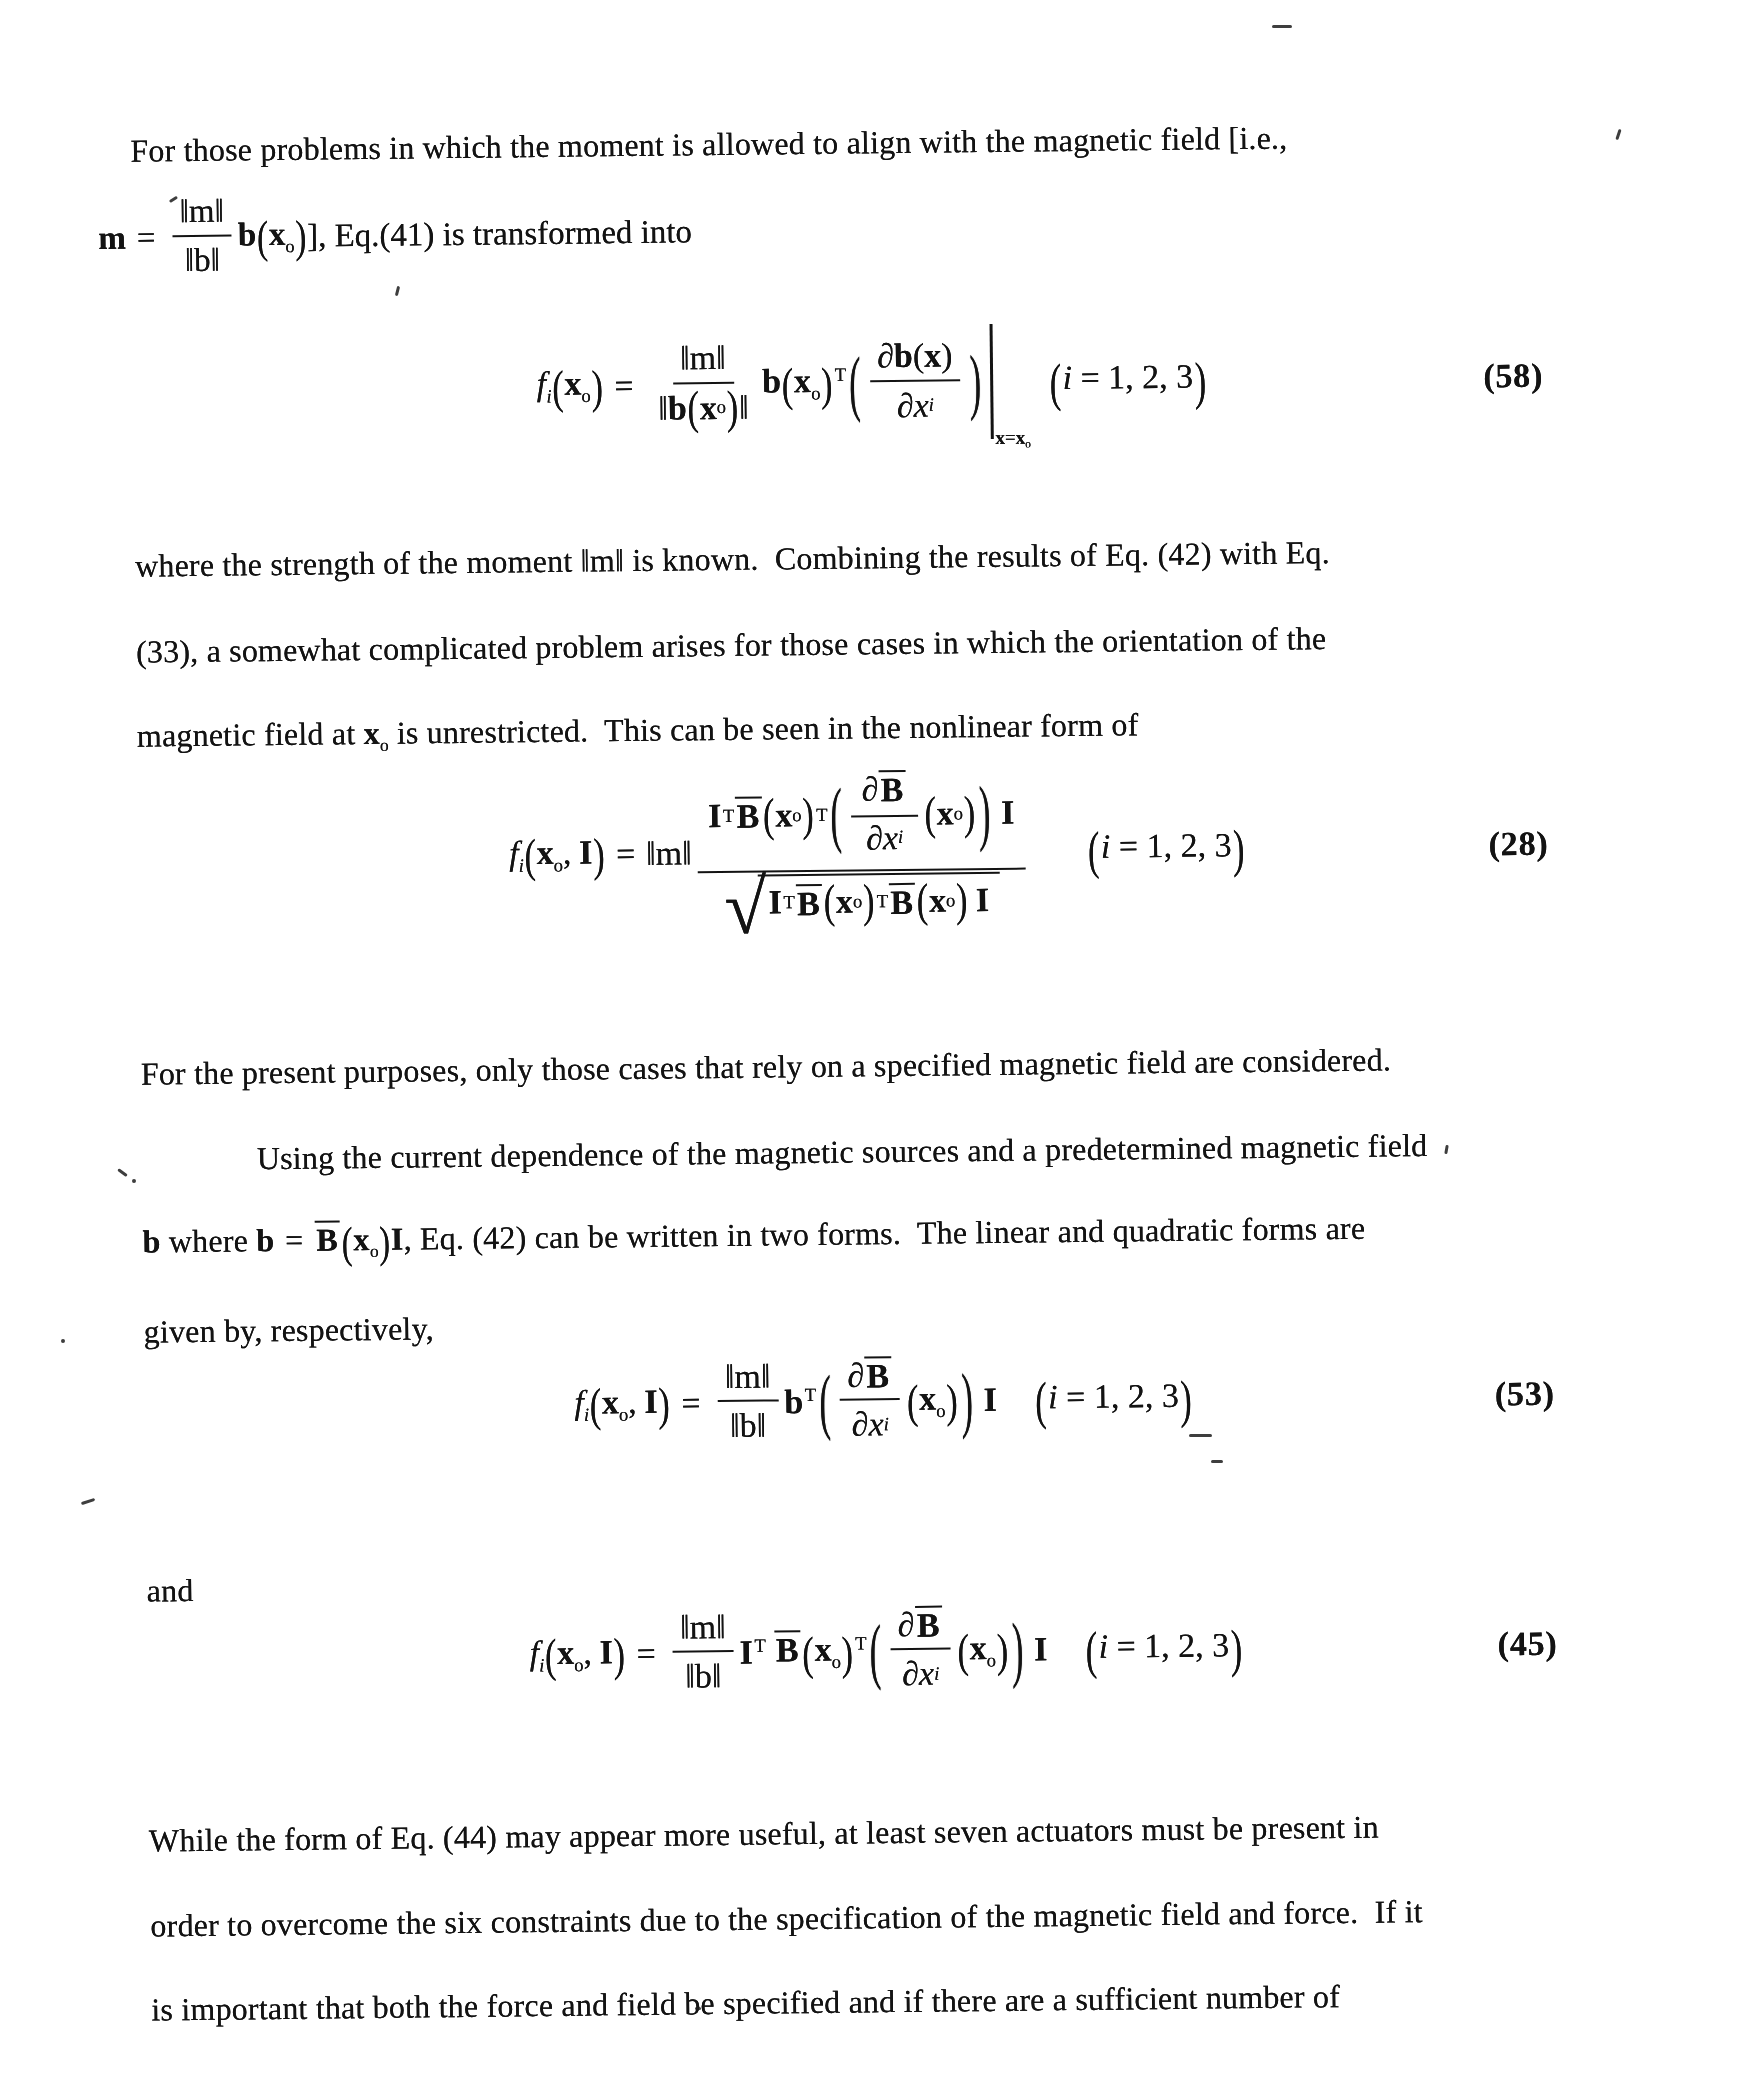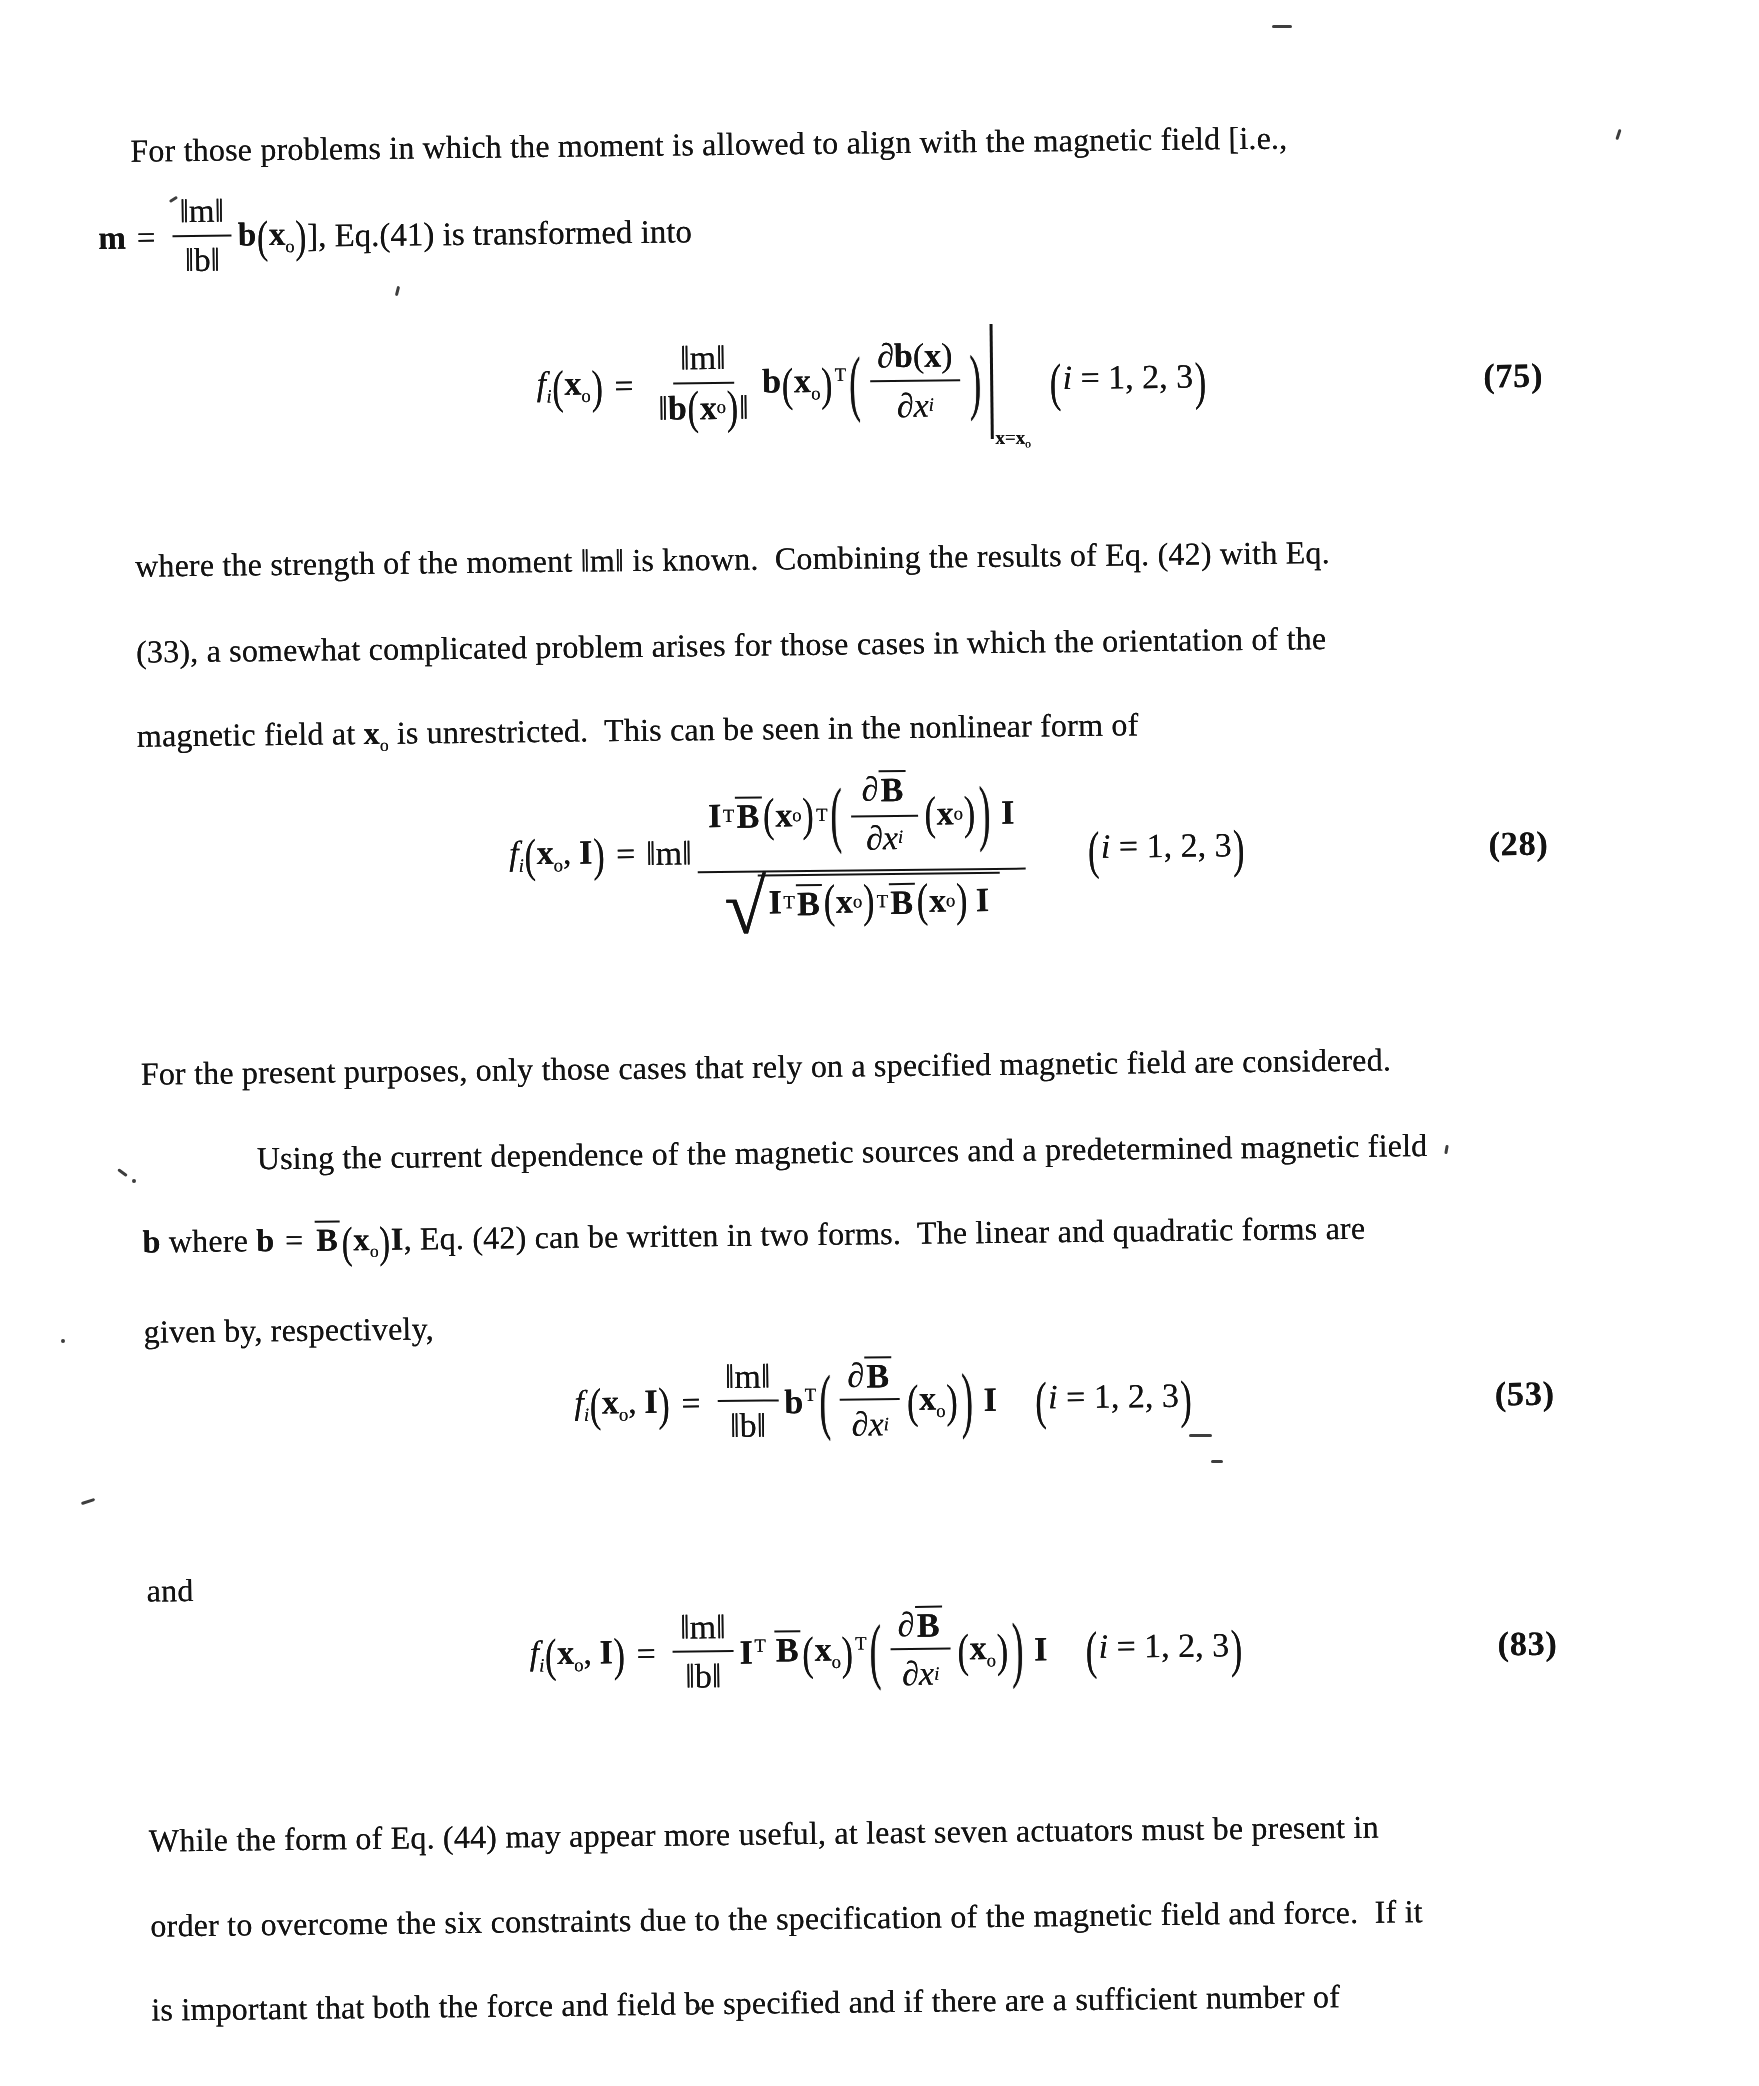--- a/index.html
+++ b/index.html
@@ -94,21 +94,21 @@
     </span>
     <span class="tk"><b>b</b><span class="bp s13v">(</span><b>x</b><span class="sb">o</span><span class="bp s13v">)</span><span class="sp">T</span></span>
     <span class="bp s21">(</span>
     <span class="fr">
       <span class="nu"><span>∂</span><b>b</b><span>(</span><b>x</b><span>)</span></span>
       <span class="de"><span>∂</span><i>x</i><span class="sb it">i</span></span>
     </span>
     <span class="bp s21">)</span>
     <span class="ev"><span class="evs"><b>x</b><span>=</span><b>x</b><span class="sb2">o</span></span></span>
     <span class="dm"><span class="bp s16v">(</span><i>i</i><span> = 1, 2, 3</span><span class="bp s16v">)</span></span>
-    <span class="eqnum">(75)</span>
+    <span class="eqnum">(58)</span>
   </div>
 
   <div class="tline" style="top:506px;left:108px">
     <span>where the strength of the moment </span><span>‖m‖</span><span> is known.  Combining the results of Eq. (42) with Eq.</span>
   </div>
   <div class="tline" style="top:592px;left:108px">
     <span>(33), a somewhat complicated problem arises for those cases in which the orientation of the</span>
   </div>
   <div class="tline" style="top:676px;left:108px">
     <span>magnetic field at </span><b>x</b><span class="sb">o</span><span> is unrestricted.  This can be seen in the nonlinear form of</span>
@@ -174,21 +174,21 @@
     <span class="tk ml"><span class="ov"><b>B</b></span><span class="bp s13v">(</span><b>x</b><span class="sb">o</span><span class="bp s13v">)</span><span class="sp">T</span></span>
     <span class="bp s21">(</span>
     <span class="fr">
       <span class="nu"><span>∂</span><span class="ov"><b>B</b></span></span>
       <span class="de"><span>∂</span><i>x</i><span class="sb it">i</span></span>
     </span>
     <span class="tk"><span class="bp s13v">(</span><b>x</b><span class="sb">o</span><span class="bp s13v">)</span></span>
     <span class="bp s21">)</span>
     <b class="ml">I</b>
     <span class="dm" style="margin-left:37px"><span class="bp s16v">(</span><i>i</i><span> = 1, 2, 3</span><span class="bp s16v">)</span></span>
-    <span class="eqnum">(83)</span>
+    <span class="eqnum">(45)</span>
   </div>
 
   <div class="tline" style="top:1781px;left:108px">
     <span>While the form of Eq. (44) may appear more useful, at least seven actuators must be present in</span>
   </div>
   <div class="tline" style="top:1866px;left:108px">
     <span>order to overcome the six constraints due to the specification of the magnetic field and force.  If it</span>
   </div>
   <div class="tline" style="top:1950px;left:108px">
     <span>is important that both the force and field be specified and if there are a sufficient number of</span>

